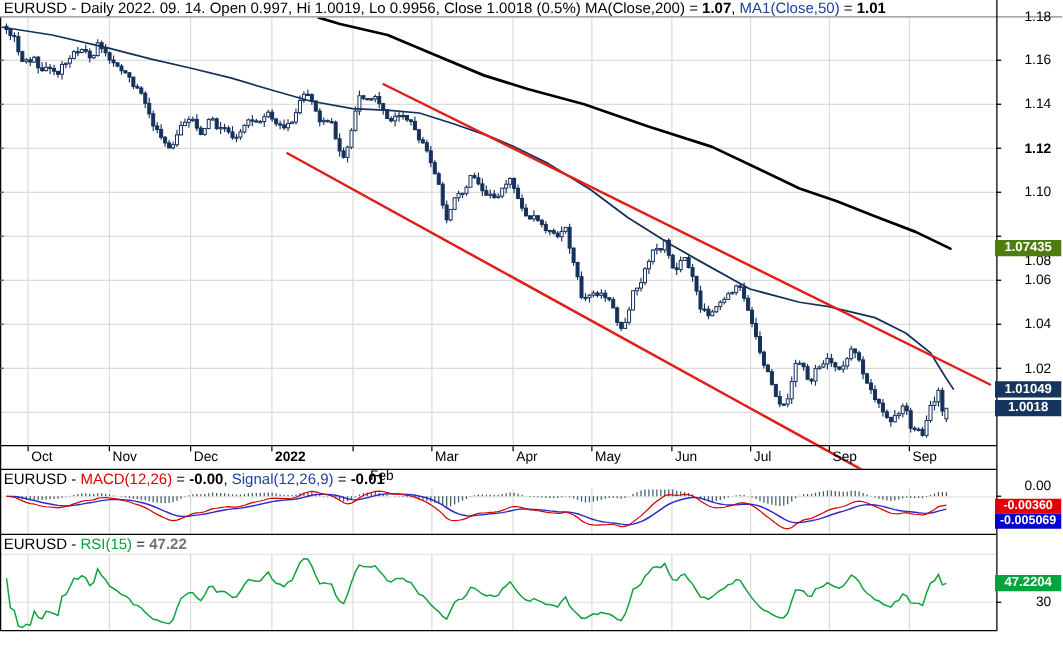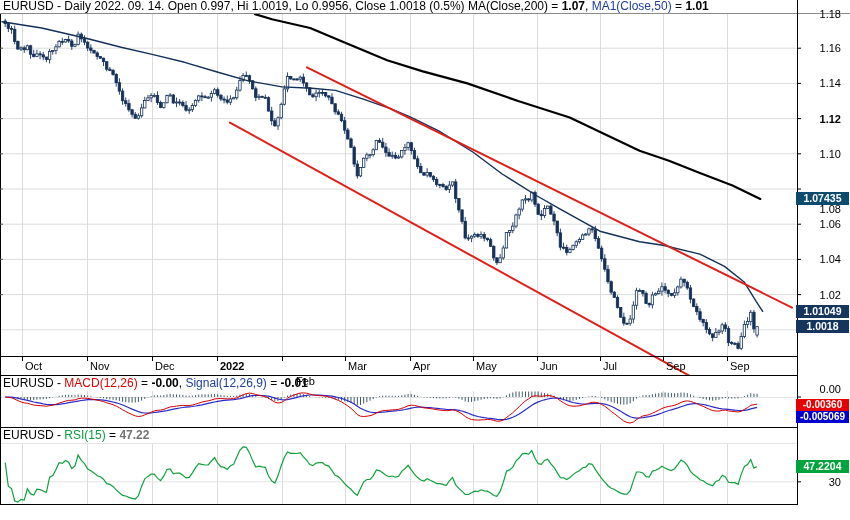--- a/index.html
+++ b/index.html
@@ -880,20 +880,20 @@
       <div class="month-label" style="left: 476px; font-weight: normal;">May</div>
       <div class="month-label" style="left: 540px; font-weight: normal;">Jun</div>
       <div class="month-label" style="left: 603px; font-weight: normal;">Jul</div>
       <div class="month-label" style="left: 666px; font-weight: normal;">Sep</div>
       <div class="month-label" style="left: 730px; font-weight: normal;">Sep</div>
     </div>
 
   <div class="axis-label" id="macd-zero-label" style="top:383px">0.00</div>
   <div class="axis-label" id="rsi-30-label" style="top: 475.819px;">30</div>
 
-  <div class="badge" id="badge-ma200" style="background: #0c4a6e; top: 192px;">1.07435</div>
+  <div class="badge" id="badge-ma200" style="background: #4d7c0f; top: 192px;">1.07435</div>
   <div class="badge" id="badge-ma50" style="background: rgb(21, 53, 95); top: 305px;">1.01049</div>
   <div class="badge" id="badge-last" style="background: rgb(21, 53, 95); top: 320px;"><span class="tip" style="border-right-color:#15355f"></span><span>1.0018</span></div>
   <div class="badge small" id="badge-macd" style="background: rgb(230, 0, 0); top: 399px;"><span class="tip" style="border-right-color:#e60000;top:1px"></span><span>-0.00360</span></div>
   <div class="badge small" id="badge-signal" style="background: rgb(2, 2, 207); top: 411px;">-0.005069</div>
   <div class="badge" id="badge-rsi" style="background: rgb(0, 163, 60); top: 460px;"><span class="tip" style="border-right-color:#00a33c"></span><span>47.2204</span></div>
 
 </div>
 
 </body></html>

